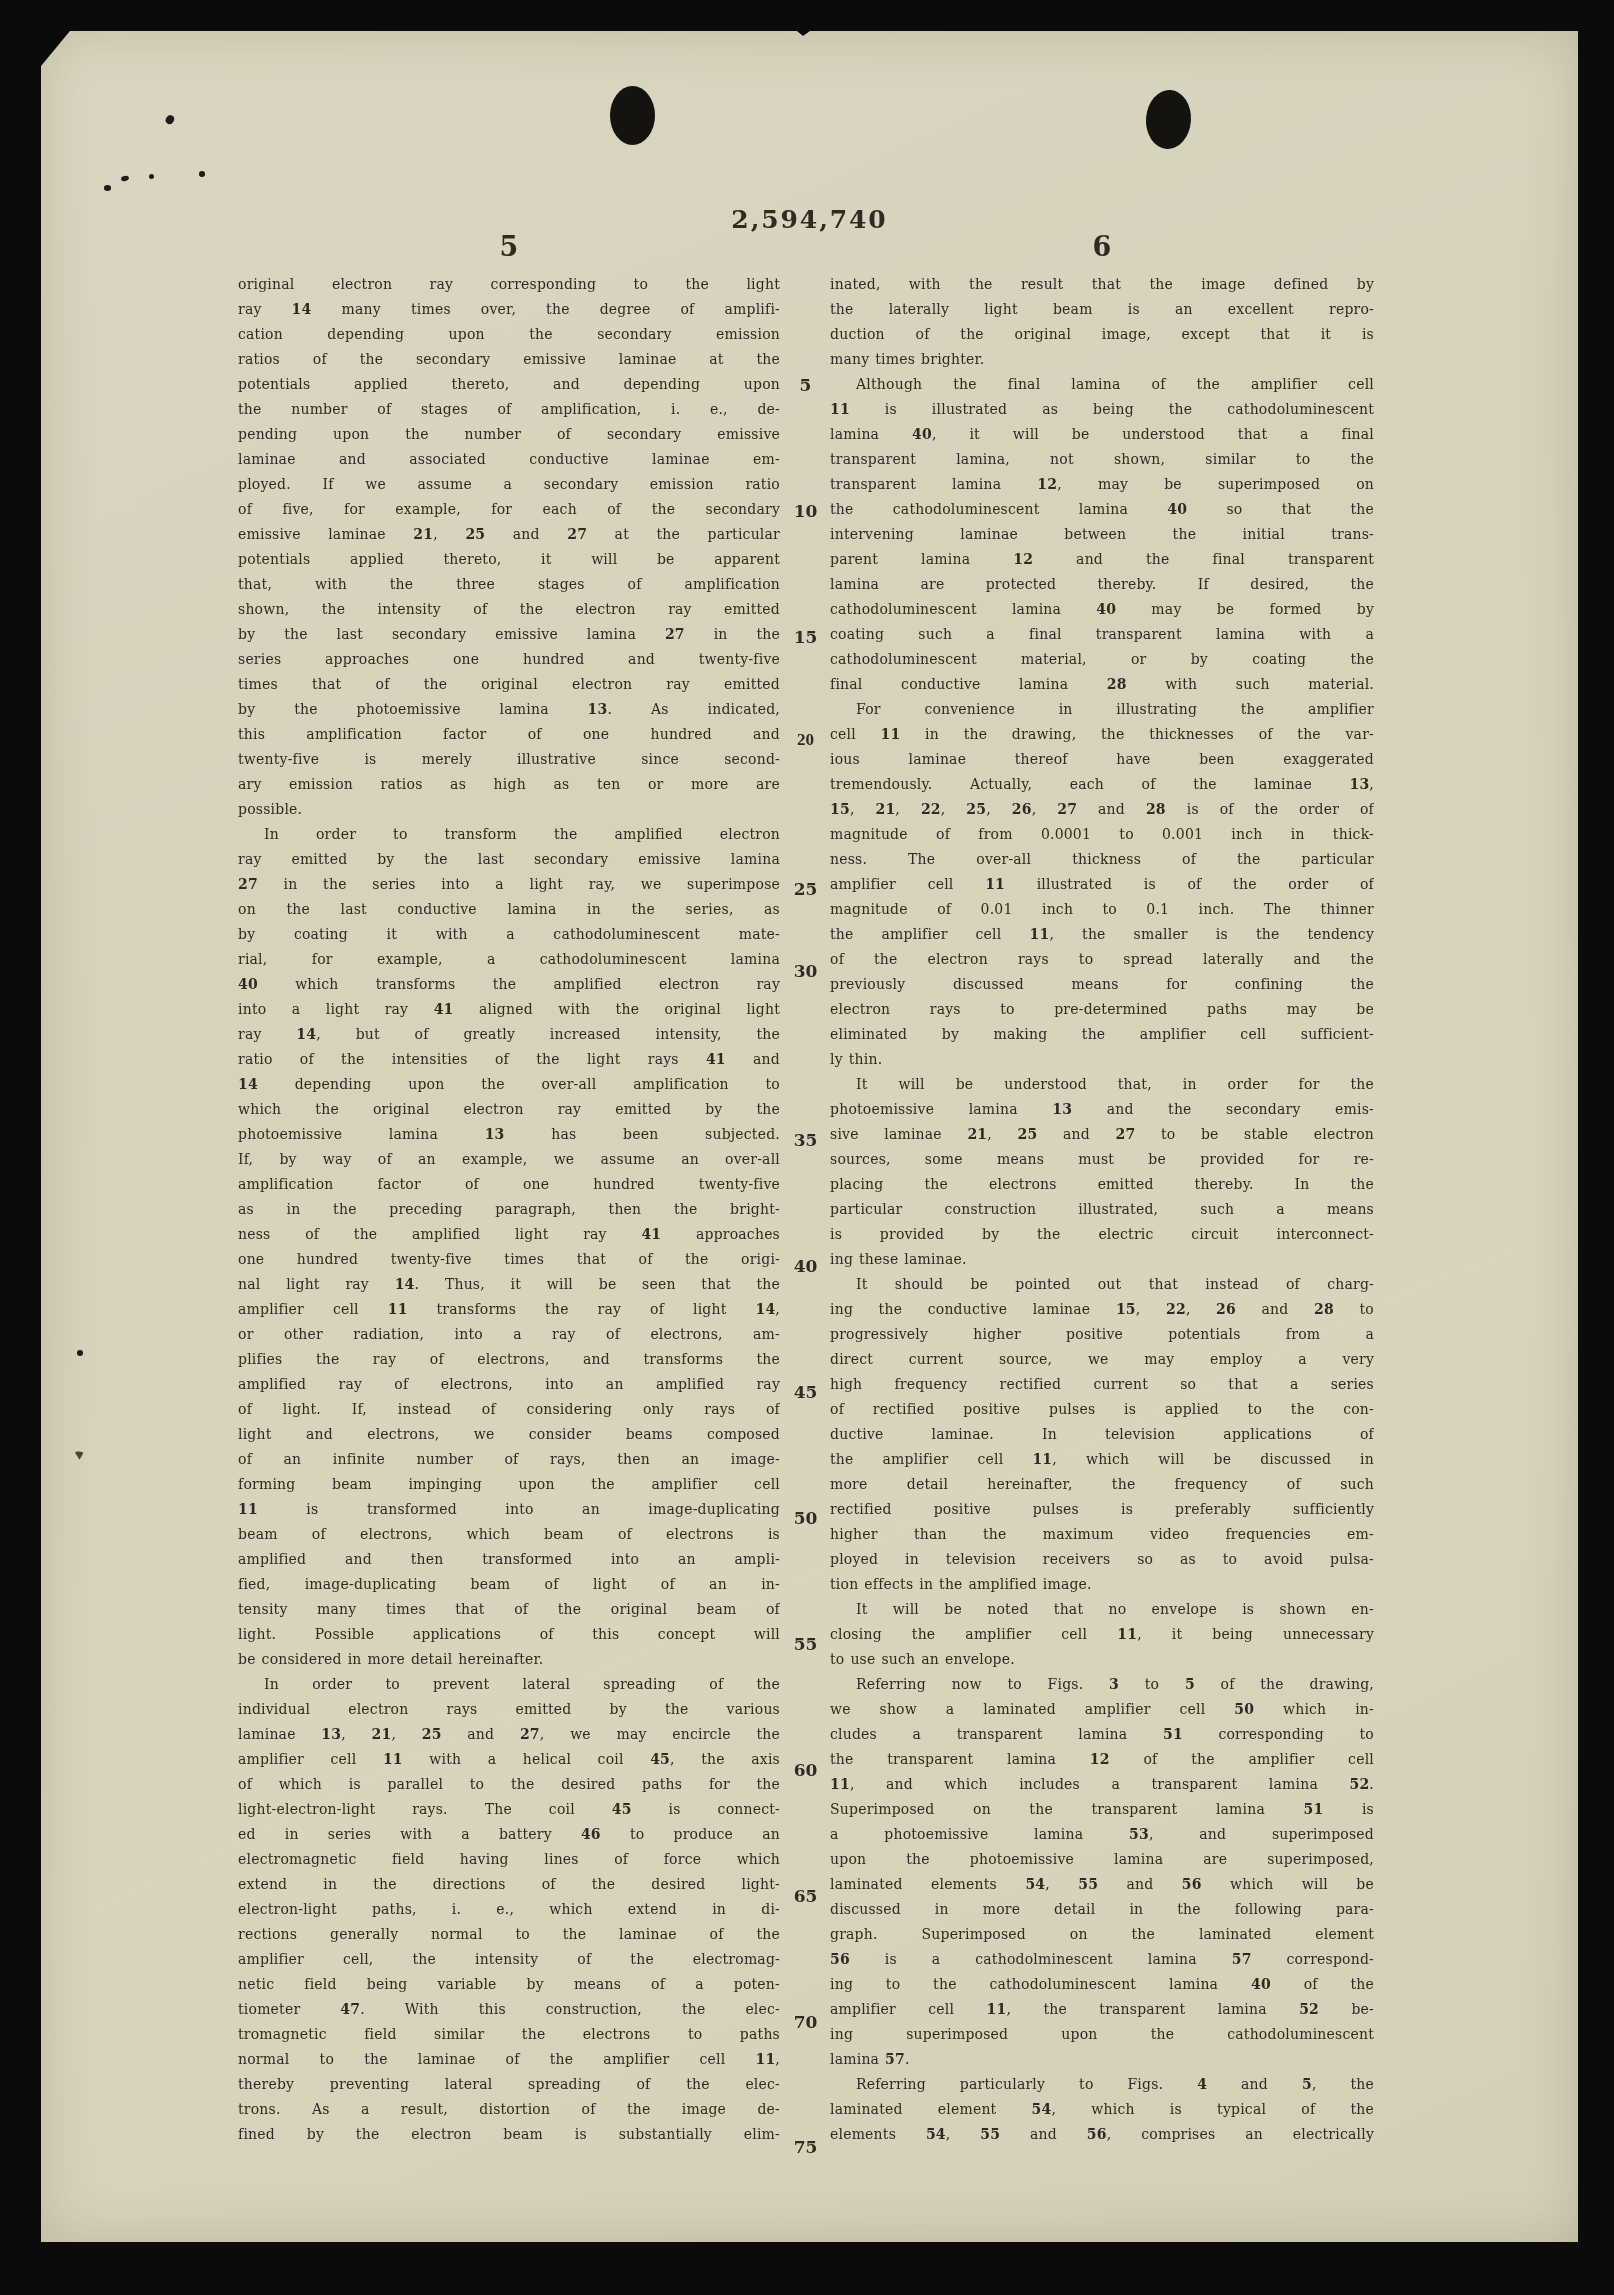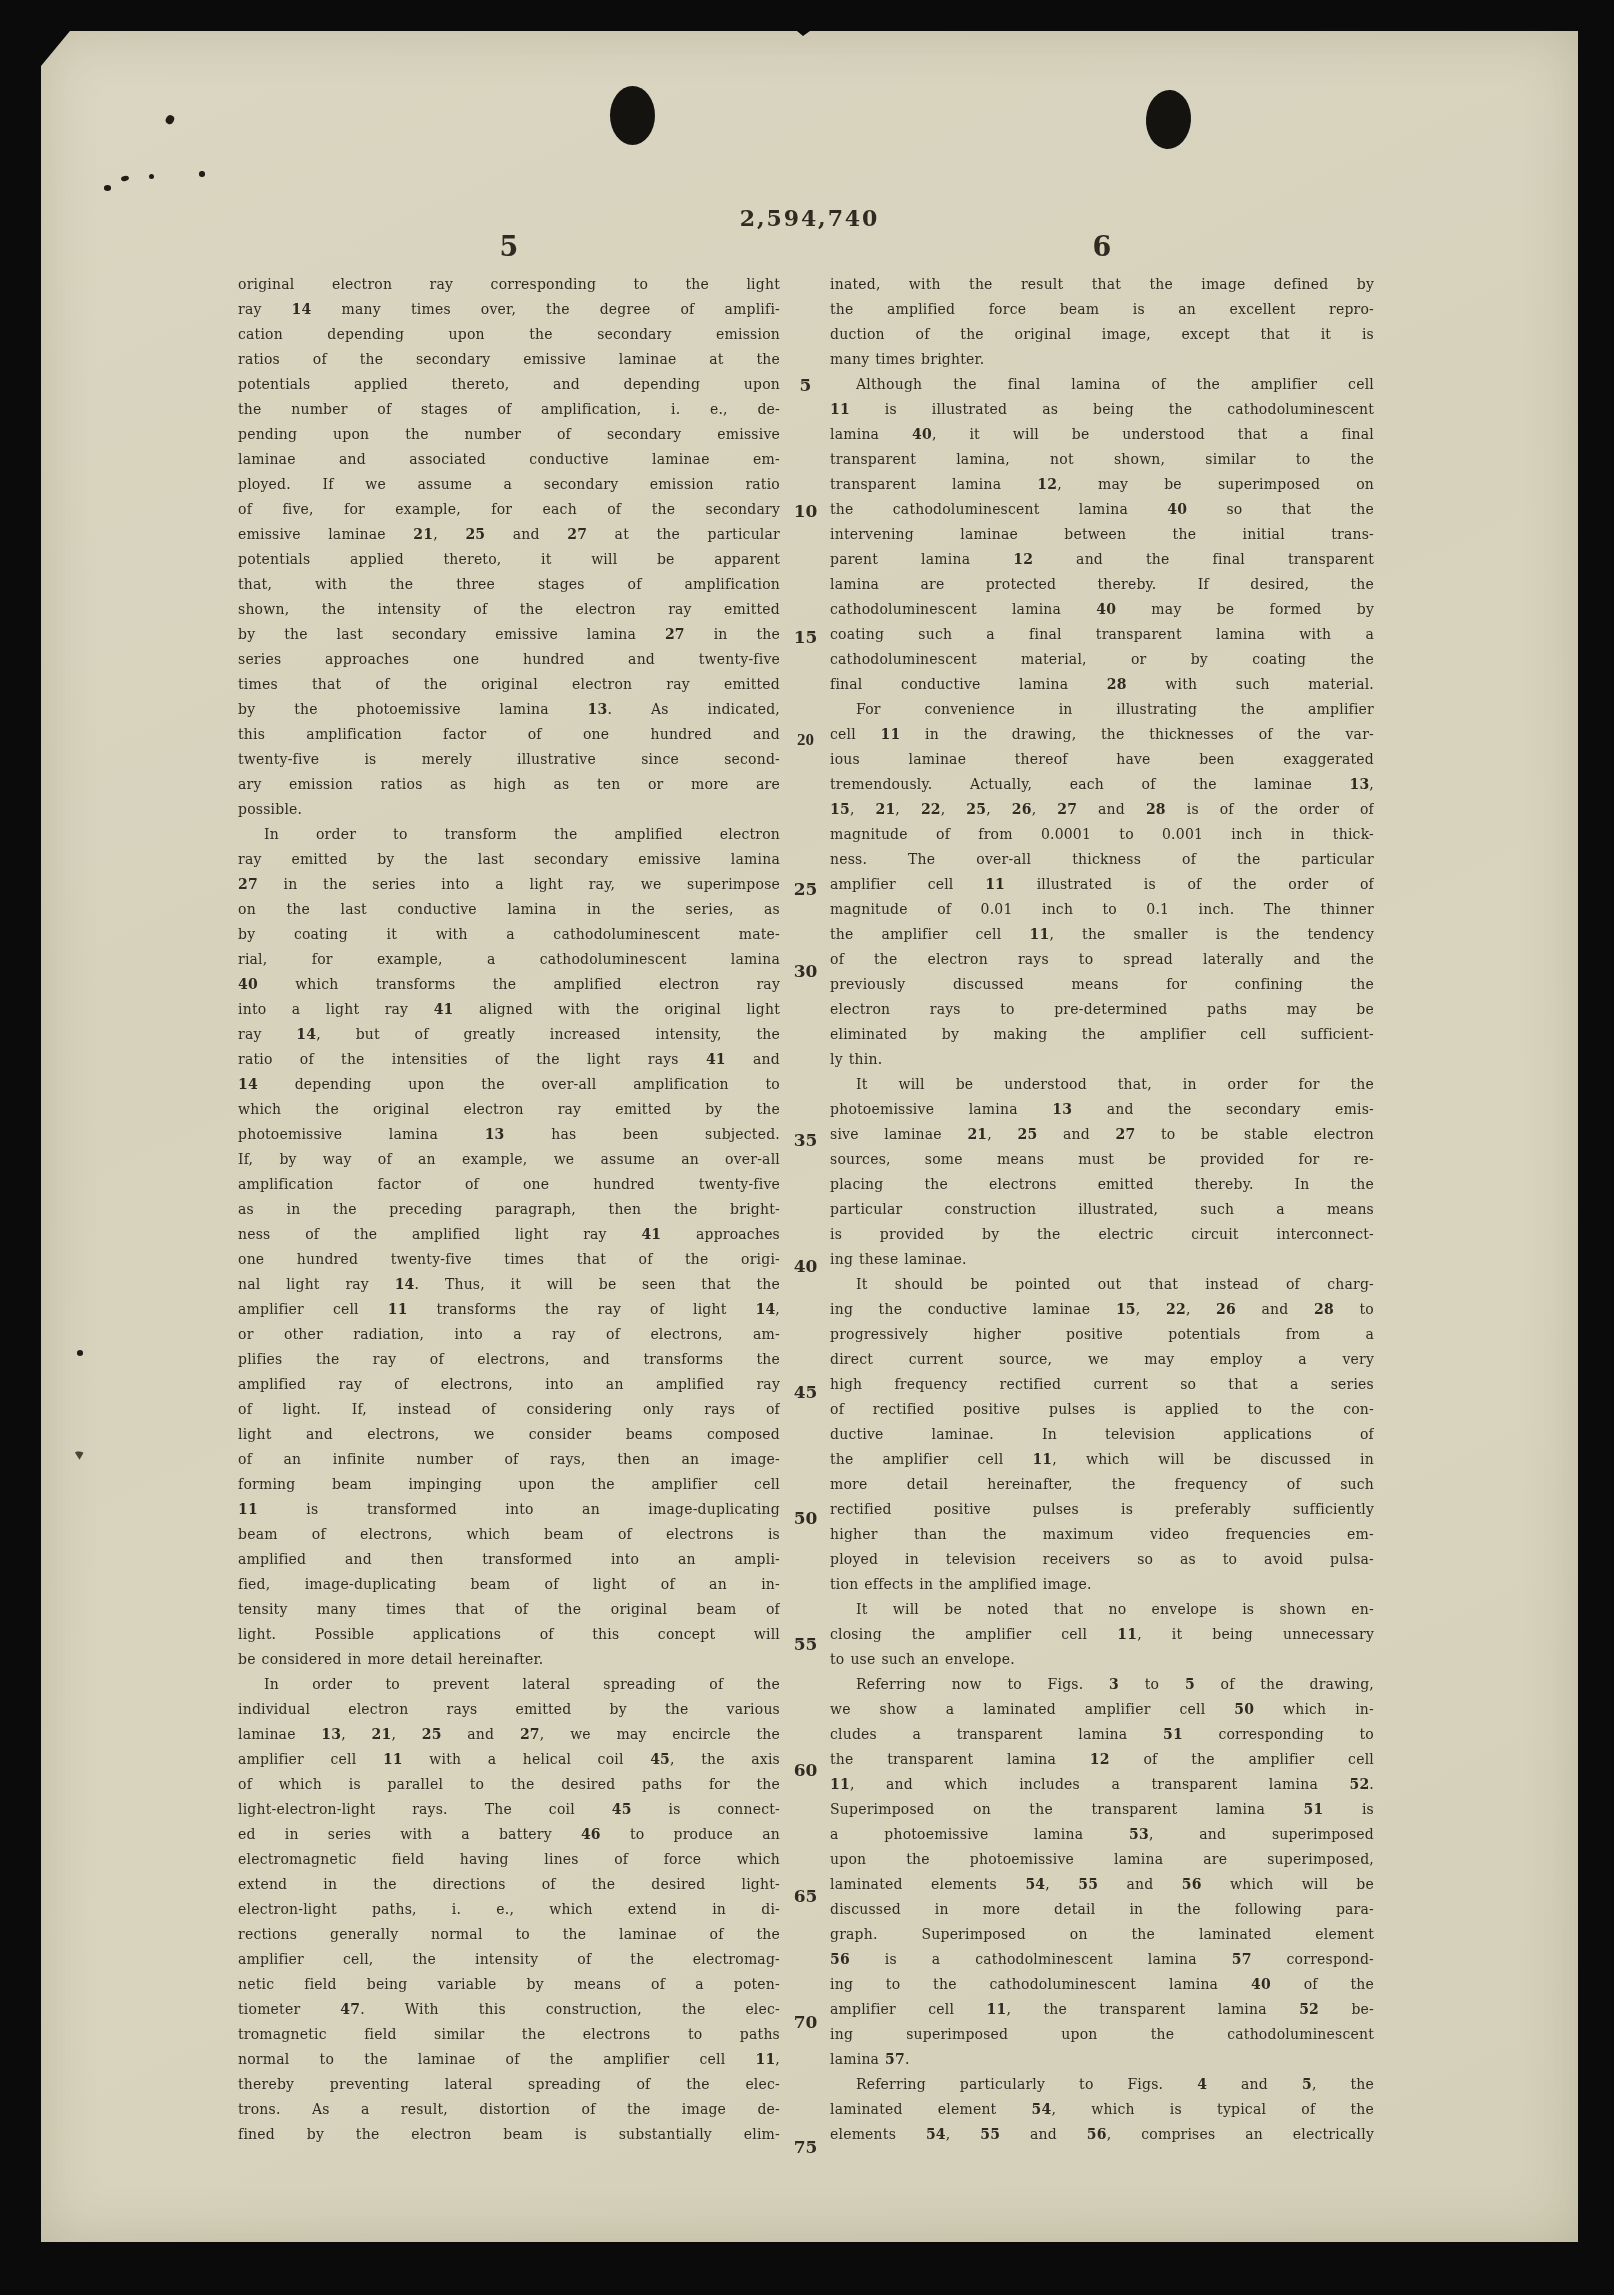--- a/index.html
+++ b/index.html
@@ -25,21 +25,21 @@
     background: #151310;
     border-radius: 50%;
   }
   .hole-left  { left: 569px;  top: 55px; }
   .hole-right { left: 1105px; top: 59px; transform: rotate(4deg); }
 
   .patent-number {
     position: absolute;
     left: 0; top: 174px; width: 100%;
     text-align: center;
-    font-size: 22px; font-weight: bold;
+    font-size: 25px; font-weight: bold;
     letter-spacing: 1.9px;
   }
   .col-num {
     position: absolute; top: 200px;
     text-align: center;
     font-size: 27px; font-weight: bold;
   }
   .col-num-left  { left: 197px;  width: 542px; }
   .col-num-right { left: 789px; width: 544px; }
 
@@ -164,21 +164,21 @@
       <div class="text-line">netic field being variable by means of a poten-</div>
       <div class="text-line">tiometer <b>47</b>.  With this construction, the elec-</div>
       <div class="text-line">tromagnetic field similar the electrons to paths</div>
       <div class="text-line">normal to the laminae of the amplifier cell <b>11</b>,</div>
       <div class="text-line">thereby preventing lateral spreading of the elec-</div>
       <div class="text-line">trons.  As a result, distortion of the image de-</div>
       <div class="text-line">fined by the electron beam is substantially elim-</div>
     </div>
   <div class="column column-right" id="col-right">
       <div class="text-line">inated, with the result that the image defined by</div>
-      <div class="text-line">the amplified force beam is an excellent repro-</div>
+      <div class="text-line">the laterally light beam is an excellent repro-</div>
       <div class="text-line">duction of the original image, except that it is</div>
       <div class="text-line para-end">many times brighter.</div>
       <div class="text-line indent">Although the final lamina of the amplifier cell</div>
       <div class="text-line"><b>11</b> is illustrated as being the cathodoluminescent</div>
       <div class="text-line">lamina <b>40</b>, it will be understood that a final</div>
       <div class="text-line">transparent lamina, not shown, similar to the</div>
       <div class="text-line">transparent lamina <b>12</b>, may be superimposed on</div>
       <div class="text-line">the cathodoluminescent lamina <b>40</b> so that the</div>
       <div class="text-line">intervening laminae between the initial trans-</div>
       <div class="text-line">parent lamina <b>12</b> and the final transparent</div>

